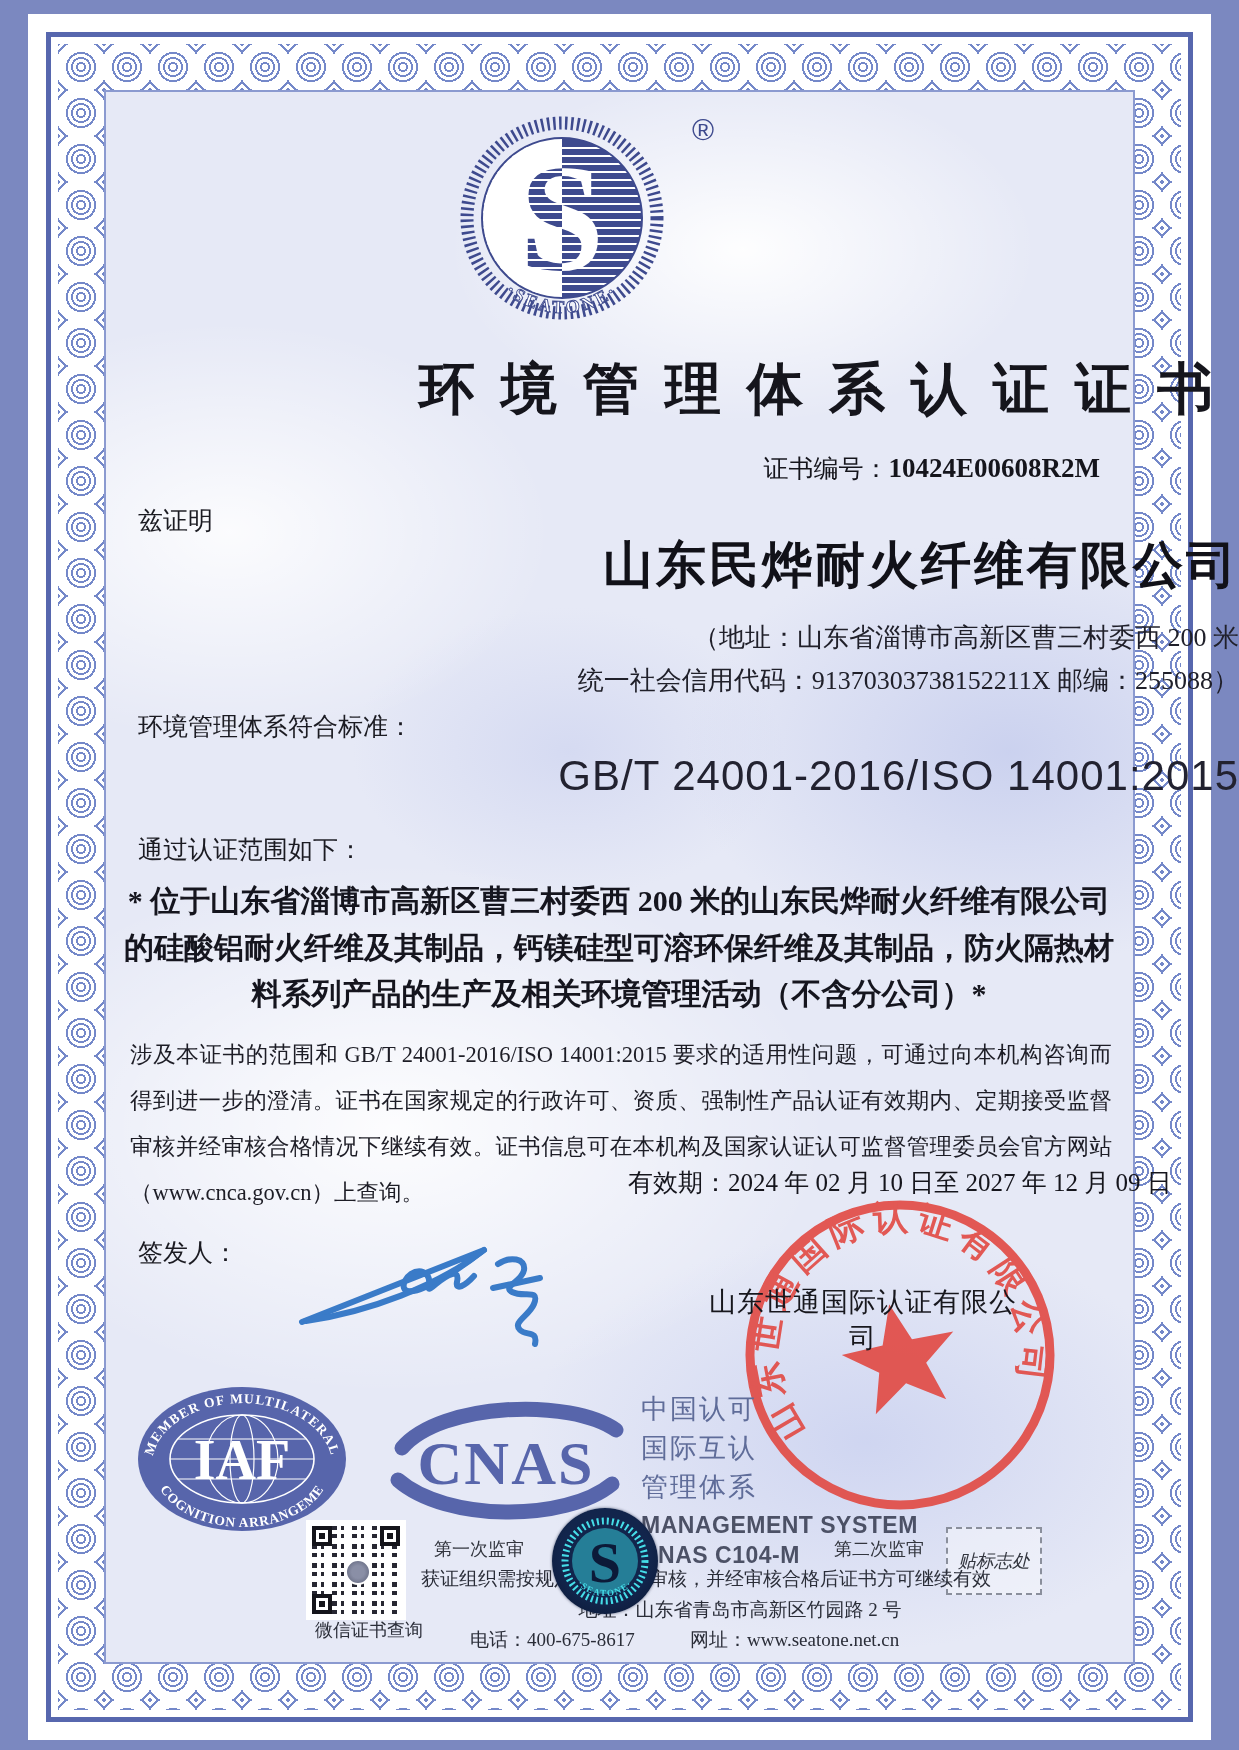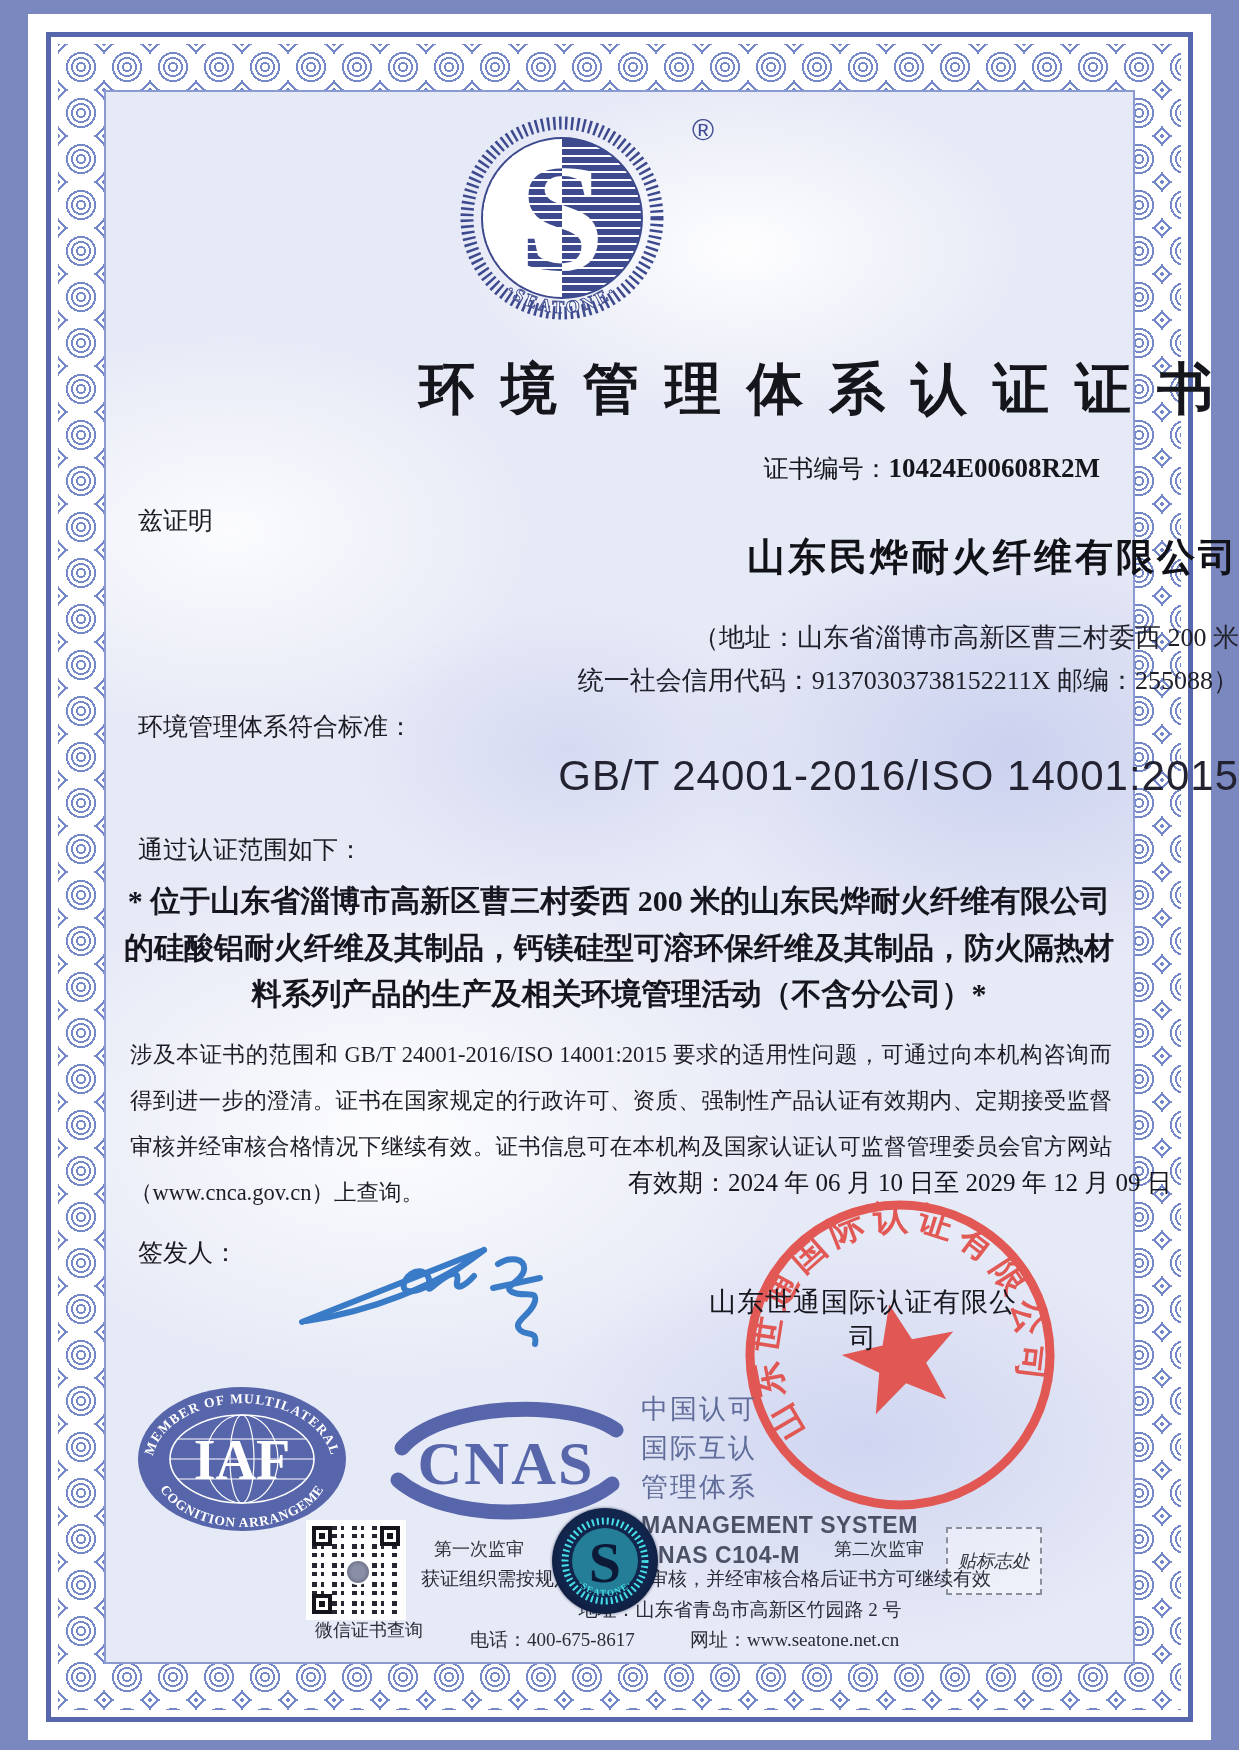--- a/index.html
+++ b/index.html
@@ -18,21 +18,21 @@
       radial-gradient(ellipse 500px 330px at 88% 42%,rgba(200,207,238,.9) 0%,rgba(200,207,238,0) 65%),
       radial-gradient(ellipse 620px 380px at 28% 66%,rgba(255,255,255,.9) 0%,rgba(255,255,255,0) 70%),
       radial-gradient(ellipse 520px 320px at 74% 86%,rgba(203,210,240,.85) 0%,rgba(203,210,240,0) 65%),
       radial-gradient(ellipse 360px 240px at 45% 42%,rgba(206,212,240,.7) 0%,rgba(206,212,240,0) 60%);}
   .abs{position:absolute;}
   .ctr{text-align:right;width:100%;left:0;}
   .title{top:352px;font-size:56px;font-weight:bold;color:#15151c;letter-spacing:26px;text-indent:26px;}
   .certno{top:452px;right:139px;font-size:25px;color:#15151c;}
   .certno b{font-size:27px;font-family:"Liberation Serif",serif;}
   .lbl{font-size:25px;color:#1b1b22;}
-  .company{top:532px;font-size:38px;font-weight:bold;color:#111118;letter-spacing:3px;}
+  .company{top:532px;font-size:50px;font-weight:bold;color:#111118;letter-spacing:3px;}
   .addr{font-size:26px;color:#20202a;}
   .standard{top:752px;font-size:42px;color:#222230;font-family:"Liberation Sans","DejaVu Sans",sans-serif;letter-spacing:1px;}
   .scope{top:878px;left:114px;width:1010px;font-size:30px;font-weight:bold;color:#15151e;line-height:1.55;text-align:center;}
   .legal{top:1032px;left:130px;width:982px;font-size:22.5px;color:#1d1d26;line-height:2.05;text-align:justify;}
   .dates{font-size:25px;color:#15151c;}
   .issuer-line{top:1284px;left:708px;width:310px;text-align:center;font-size:27px;color:#17171d;letter-spacing:1px;}
   .accred-cn{top:1390px;left:641px;font-size:27px;color:#5f6c99;line-height:39px;letter-spacing:2px;}
   .accred-en{left:641px;font-size:23px;font-weight:bold;color:#4c5166;font-family:"Liberation Sans","DejaVu Sans",sans-serif;letter-spacing:.5px;}
   .ft{font-size:19px;color:#2a2d38;}
   .ft-bold{font-size:18px;color:#33363f;}
@@ -98,21 +98,21 @@
   <div class="abs ctr addr" style="top:663px;">统一社会信用代码：91370303738152211X 邮编：255088）</div>
 
   <div class="abs lbl" style="top:710px;left:138px;">环境管理体系符合标准：</div>
   <div class="abs ctr standard">GB/T 24001-2016/ISO 14001:2015</div>
 
   <div class="abs lbl" style="top:833px;left:138px;">通过认证范围如下：</div>
   <div class="abs scope">* 位于山东省淄博市高新区曹三村委西 200 米的山东民烨耐火纤维有限公司的硅酸铝耐火纤维及其制品，钙镁硅型可溶环保纤维及其制品，防火隔热材料系列产品的生产及相关环境管理活动（不含分公司）*</div>
 
   <div class="abs legal">涉及本证书的范围和 GB/T 24001-2016/ISO 14001:2015 要求的适用性问题，可通过向本机构咨询而得到进一步的澄清。证书在国家规定的行政许可、资质、强制性产品认证有效期内、定期接受监督审核并经审核合格情况下继续有效。证书信息可在本机构及国家认证认可监督管理委员会官方网站（www.cnca.gov.cn）上查询。</div>
 
-  <div class="abs dates" style="top:1166px;left:628px;"><span>有效期：</span><span>2024 年 06 月 10 日至 2029 年 12 月 09 日</span></div>
+  <div class="abs dates" style="top:1166px;left:628px;"><span>有效期：</span><span>2024 年 02 月 10 日至 2027 年 12 月 09 日</span></div>
 
   <div class="abs lbl sig-label">签发人：</div>
   <svg class="abs" style="top:1226px;left:288px;" width="290" height="130" viewBox="0 0 290 130">
     <g fill="none" stroke="#3a7bc8" stroke-width="6" stroke-linecap="round" stroke-linejoin="round">
       <path d="M14,96 L196,24 C160,52 120,74 116,62 C113,53 130,38 139,49 C146,57 134,70 148,58 C160,48 172,42 169,56 C167,65 177,60 186,50"></path>
       <path d="M196,24 C150,60 80,86 18,95"></path>
       <path d="M210,38 C222,30 238,32 236,44 C234,56 214,60 224,66 C236,72 252,62 246,78 C241,90 224,96 232,104 C238,110 250,104 247,118"></path>
       <path d="M205,62 L252,52"></path>
     </g>
   </svg>

